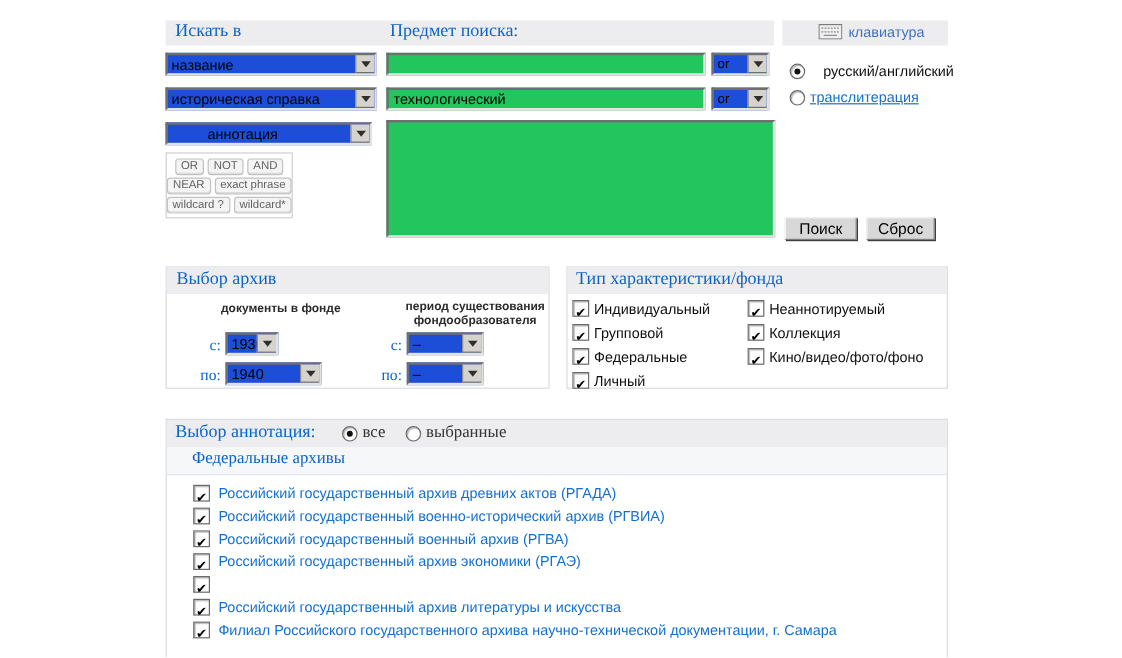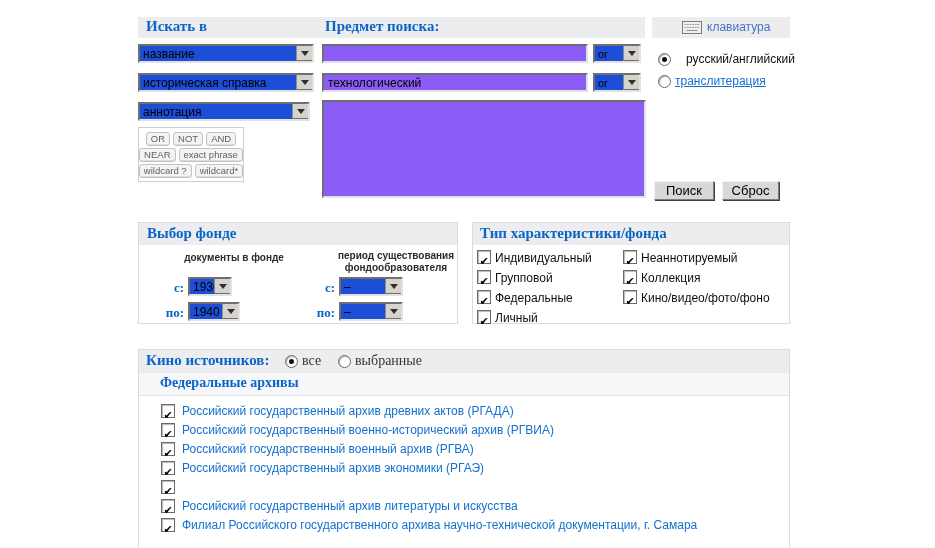--- a/index.html
+++ b/index.html
@@ -4,39 +4,39 @@
 <style>
   html,body { margin:0; padding:0; background:#fff; }
   #page {
     position:relative; width:935px; height:548px; background:#fff;
     font-family:"Liberation Sans", sans-serif; overflow:hidden;
   }
   .abs { position:absolute; }
   
   .band { position:absolute; height:21px; background:#ededef; }
   .hdr {
-    position:absolute; font-family:"Liberation Serif", serif; font-weight:bold;
+    position:absolute; font-family:"Liberation Serif", serif; font-weight:normal;
     font-size:15px; color:#0b64c8; white-space:nowrap;
   }
   
   .sel {
     position:absolute; height:19px; background:#1d4ed8; box-sizing:border-box;
     border:2px solid; border-color:#6f6f6f #e2e2e2 #e2e2e2 #6f6f6f;
     display:flex; align-items:flex-end; overflow:hidden;
   }
   .sel .sv { flex:1; font-size:12px; line-height:14px; padding:0 3px; white-space:nowrap; overflow:hidden; color:#000; }
   .sel .sb {
     width:16px; background:#d6d3cd; box-sizing:border-box;
     border-left:1px solid #8c8c8c; border-top:1px solid #f7f6f4; border-bottom:1px solid #6e6e6e;
     display:flex; align-items:center; justify-content:center;
   }
   .arrow-down { width:0; height:0; border:4px solid transparent; border-top:5px solid #2e2e2e; margin-top:5px; }
   
   .inp95 {
-    position:absolute; box-sizing:border-box; background:#8b5cf6;
+    position:absolute; box-sizing:border-box; background:#22c55e;
     border:2px solid; border-color:#6f6f6f #e2e2e2 #e2e2e2 #6f6f6f;
     font-family:"Liberation Sans", sans-serif; font-size:12px; padding:1px 4px; outline:none;
     resize:none;
   }
   
   .btn95 {
     position:absolute; box-sizing:border-box; background:#d8d8d8; color:#000;
     border:1px solid; border-color:#f4f4f4 #7e7e7e #7e7e7e #f4f4f4;
     box-shadow:1px 1px 0 #3f3f3f; font-size:13px; text-align:center; line-height:16px;
     font-family:"Liberation Sans", sans-serif; cursor:pointer;
@@ -100,21 +100,21 @@
     <div class="sb">
         <div class="arrow-down"></div>
       </div>
   </div>
   <div class="sel" style="left:138px; top:73px; width:176px;">
     <div class="sv">историческая справка</div>
     <div class="sb">
         <div class="arrow-down"></div>
       </div>
   </div>
-  <div class="sel" style="left:138px; top:102px; width:172px;">
+  <div class="sel" style="left:138px; top:102px; width:172px;padding-left:30px;">
     <div class="sv">аннотация</div>
     <div class="sb">
         <div class="arrow-down"></div>
       </div>
   </div>
 
   <div class="opbox">
     <div class="oprow">
       <span class="opbtn">OR</span>
       <span class="opbtn">NOT</span>
@@ -153,38 +153,38 @@
 
   <div class="rad" style="left:658px; top:75px;"></div>
   <div class="lbl link ulink" style="left:675px; top:74px;">транслитерация</div>
 
   <button class="btn95" style="left:654px; top:181px; width:60px; height:19px;">Поиск</button>
   <button class="btn95" style="left:722px; top:181px; width:57px; height:19px;">Сброс</button>
 
   <div class="secbox" style="left:138px; top:222px; width:320px; height:102px;">
     <div class="sechdr-row"></div>
   </div>
-  <div class="hdr" style="left:147px; top:225px;">Выбор фонде</div>
+  <div class="hdr" style="left:147px; top:225px;">Выбор архив</div>
 
   <div class="small-bold" style="left:170px; top:252px; width:128px;">документы в фонде</div>
   <div class="small-bold" style="left:336px; top:250px; width:120px;">
     <span>период существования</span><br>
     <span>фондообразователя</span>
   </div>
 
   <div class="hdr" style="left:160px; top:280px; width:24px; font-size:13px; text-align:right;">с:</div>
   <div class="sel" style="left:188px; top:277px; width:44px;">
     <div class="sv">1930</div>
     <div class="sb">
         <div class="arrow-down"></div>
       </div>
   </div>
 
   <div class="hdr" style="left:152px; top:305px; width:32px; font-size:13px; text-align:right;">по:</div>
-  <div class="sel" style="left:188px; top:302px; width:52px;">
+  <div class="sel" style="left:188px; top:302px; width:80px;">
     <div class="sv">1940</div>
     <div class="sb">
         <div class="arrow-down"></div>
       </div>
   </div>
 
   <div class="hdr" style="left:300px; top:280px; width:35px; font-size:13px; text-align:right;">с:</div>
   <div class="sel" style="left:339px; top:277px; width:64px;">
     <div class="sv">–</div>
     <div class="sb">
@@ -218,21 +218,21 @@
   <div class="lbl" style="left:641px; top:251px;">Неаннотируемый</div>
   <div class="cb" style="left:623px; top:270px;"></div>
   <div class="lbl" style="left:641px; top:271px;">Коллекция</div>
   <div class="cb" style="left:623px; top:290px;"></div>
   <div class="lbl" style="left:641px; top:291px;">Кино/видео/фото/фоно</div>
 
   <div class="secbox" style="left:138px; top:349px; width:652px; height:199px; border-bottom:none;">
     <div class="sechdr-row" style="height:23px;"></div>
     <div class="abs" style="left:0; top:23px; right:0; height:22px; background:#f5f7f9; border-bottom:1px solid #e2e6ea;"></div>
   </div>
-  <div class="hdr" style="left:146px; top:352px;">Кино источников:</div>
+  <div class="hdr" style="left:146px; top:352px;">Выбор аннотация:</div>
 
   <div class="rad on" style="left:285px; top:355px;"></div>
   <div class="serif-lbl" style="left:302px; top:353px;">все</div>
   <div class="rad" style="left:338px; top:355px;"></div>
   <div class="serif-lbl" style="left:355px; top:353px;">выбранные</div>
 
   <div class="hdr" style="left:160px; top:375px; font-size:14px;">Федеральные архивы</div>
 
   <div class="cb" style="left:161px; top:404px;"></div>
   <div class="lbl link" style="left:182px; top:404px;">Российский государственный архив древних актов (РГАДА)</div>

